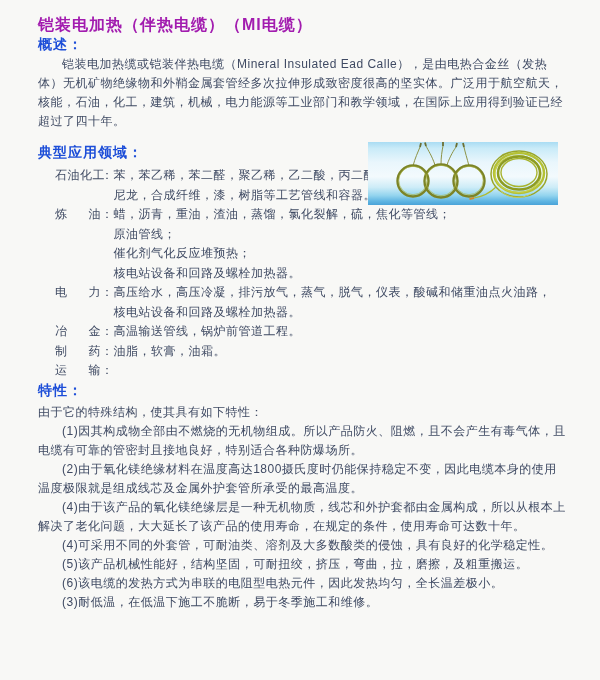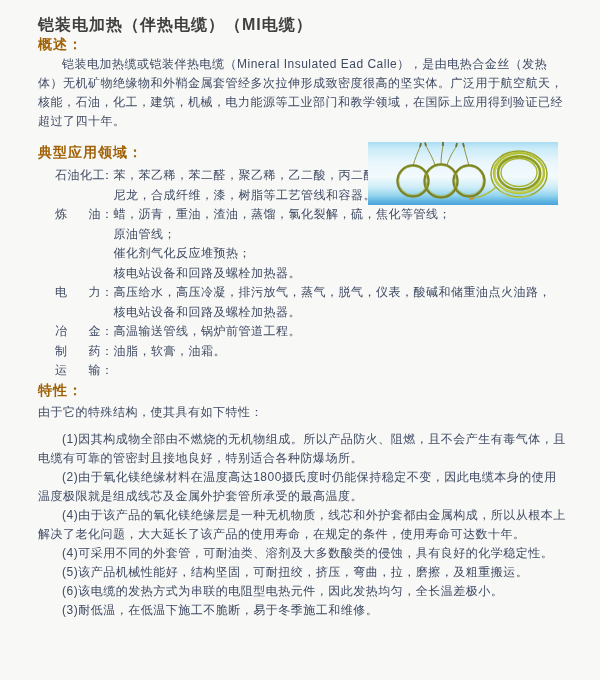--- a/index.html
+++ b/index.html
@@ -11,29 +11,29 @@
     box-sizing:border-box;
     padding:10px 32px 0 38px;
     overflow:hidden;
     font-family:"Liberation Sans","DejaVu Sans",sans-serif;
     color:#3f4a63;
     font-size:12px;
   }
   h1.title{
     font-size:16px;
     font-weight:bold;
-    color:#404040;
+    color:#a21caf;
     margin:4px 0 0 0;
     letter-spacing:1px;
     line-height:21px;
   }
   h2.sec{
     font-size:14px;
     font-weight:bold;
-    color:#a16207;
+    color:#1d4ed8;
     margin:0;
     line-height:18px;
     letter-spacing:1px;
   }
   .overview-h{margin-top:10px;}
   .overview-p{
     margin:2px 0 12px 0;
     line-height:19px;
     text-indent:2em;
     letter-spacing:0.5px;
@@ -50,21 +50,21 @@
   .app-label{
     display:inline-flex;
     justify-content:space-between;
     width:46px;
     flex:0 0 46px;
   }
   .app-colon{flex:0 0 12px;}
   .app-lines{flex:1 1 auto;}
   .features-h{margin-top:2px;}
   .features-intro{
-    margin:4px 0 8px 0;
+    margin:4px 0 0 0;
     line-height:19px;
     letter-spacing:0.5px;
   }
   .feature-list p{
     margin:0;
     line-height:19px;
     text-indent:2em;
     letter-spacing:0.5px;
   }
   .photo{

